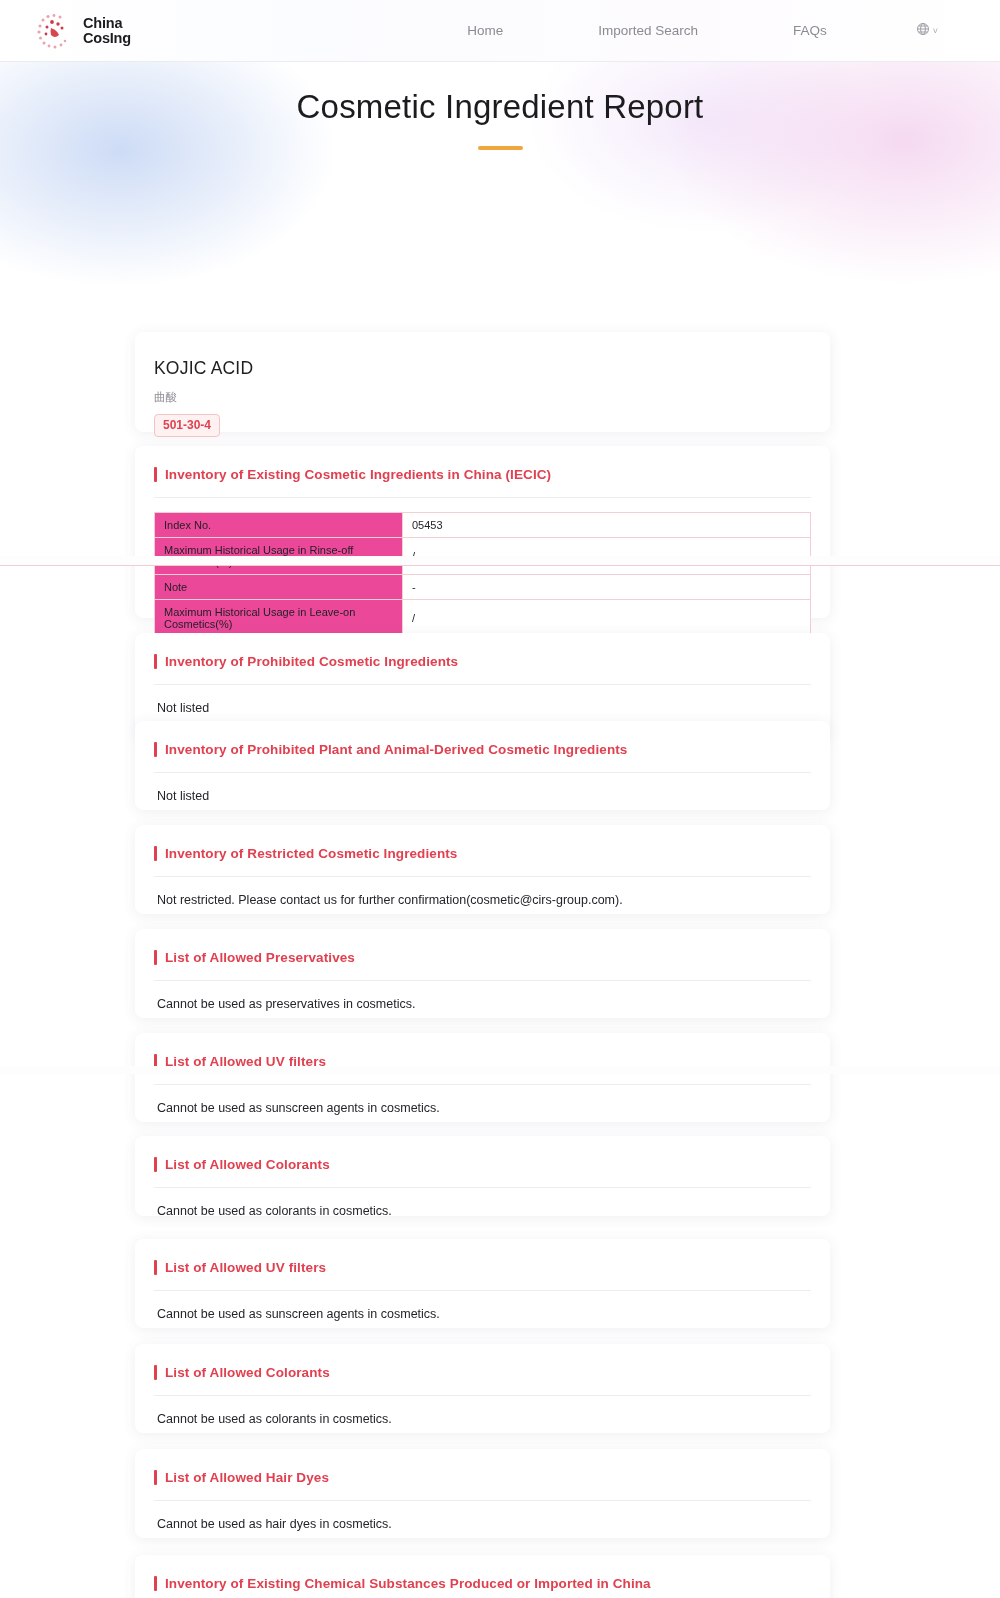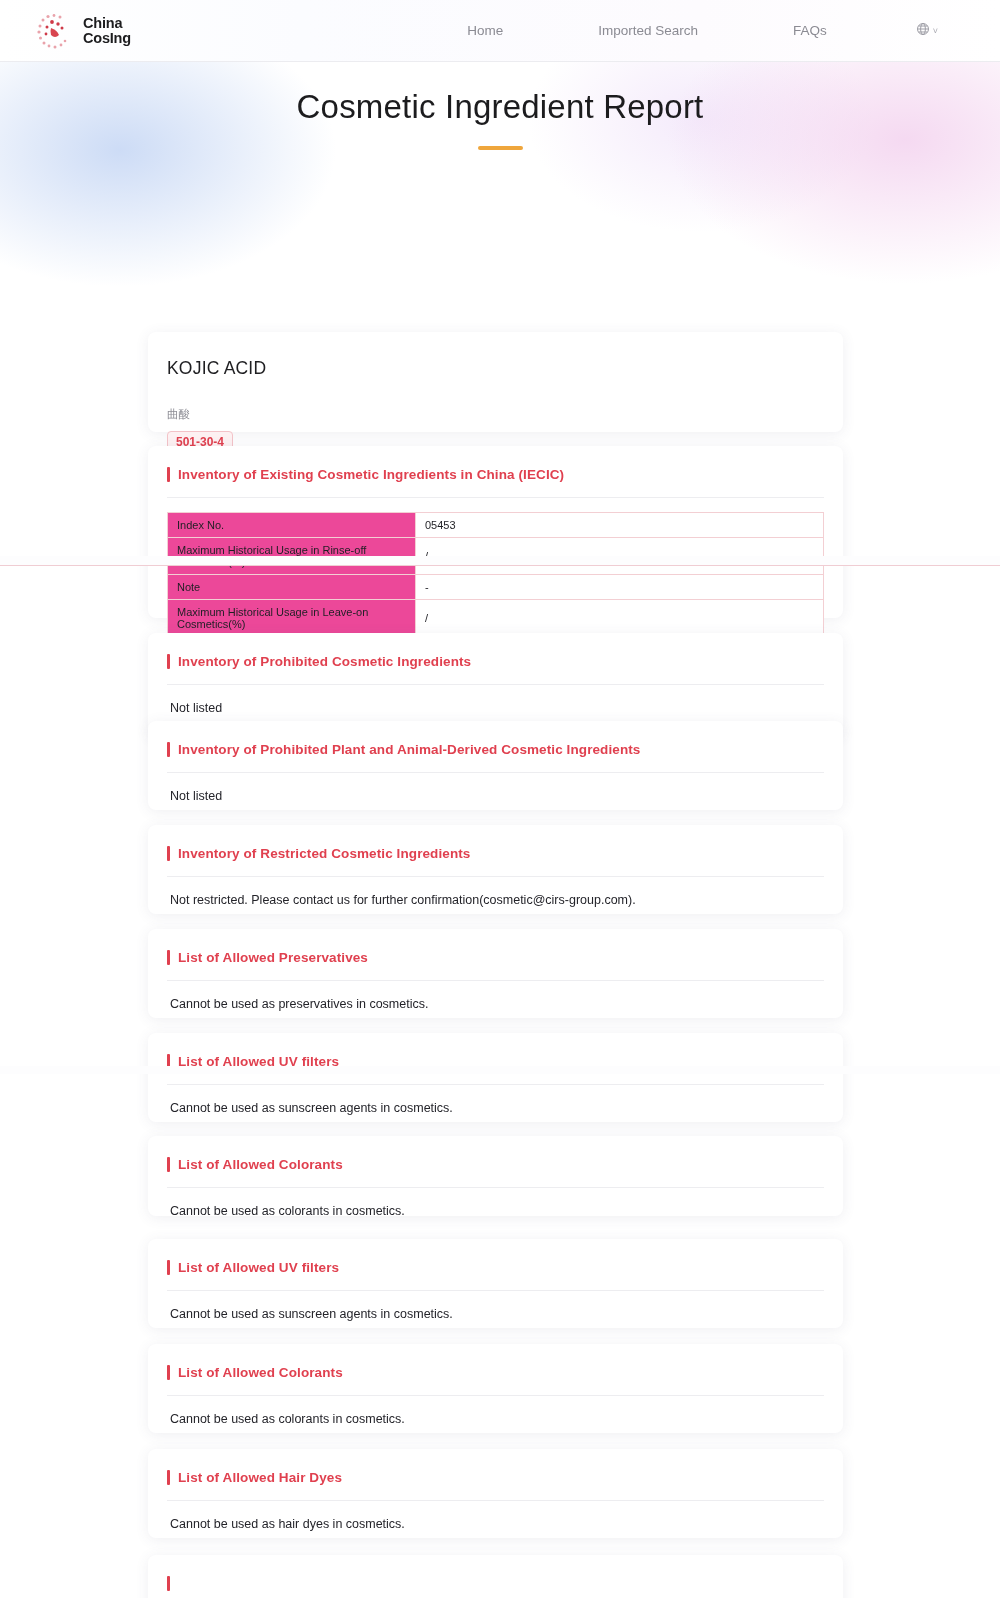--- a/index.html
+++ b/index.html
@@ -40,27 +40,27 @@
   .chev { font-size: 9px; color: #a8a8b0; }
 
   
   .title-wrap { position: relative; z-index: 3; text-align: center; padding-top: 26px; }
   .page-title { font-size: 33px; font-weight: normal; color: #1c1c1e; letter-spacing: 0.2px; }
   .title-rule { width: 45px; height: 4px; border-radius: 2px; background: #efa63c; margin: 20px auto 0; }
 
   
   .content { position: relative; z-index: 3; width: 1000px; }
   .card {
-    position: absolute; left: 148px; width: 695px;
+    position: absolute; left: 135px; width: 695px;
     background: #ffffff; border-radius: 8px;
     box-shadow: 0 2px 14px rgba(80,80,110,0.09);
     padding: 0 19px;
   }
   .ing-name { font-size: 17.5px; color: #1f1f22; padding-top: 26px; letter-spacing: 0.2px; }
-  .ing-cn { font-size: 11.5px; color: #8d8d95; margin-top: 28px; }
+  .ing-cn { font-size: 11.5px; color: #8d8d95; margin-top: 11px; }
   .cas {
     display: inline-block; margin-top: 9px;
     font-size: 12px; font-weight: bold; color: #e0404f;
     background: #fdf1f2; border: 1px solid #f3c3c8;
     border-radius: 4px; padding: 3px 8px 4px;
   }
 
   .sec-head { display: flex; align-items: flex-start; gap: 8px; padding-top: 21px; }
   .sec-bar { width: 3px; height: 15px; background: #e0404f; border-radius: 1px; flex: 0 0 3px; }
   .sec-title { font-size: 13.5px; font-weight: bold; color: #e0404f; letter-spacing: 0.1px; }
@@ -253,20 +253,21 @@
         <span class="sec-bar"></span>
         <span class="sec-title">List of Allowed Hair Dyes</span>
       </div>
       <div class="sec-rule"></div>
       <div class="sec-body">Cannot be used as hair dyes in cosmetics.</div>
     </div>
 
     <div class="card" style="top:1405px;height:89px;">
       <div class="sec-head">
         <span class="sec-bar"></span>
+        <span class="sec-title">Inventory of Existing Chemical Substances Produced or Imported in China</span>
       </div>
 
     </div>
 
   </div>
 
   <div class="seam-mask" style="top:556px;height:9px;"></div>
   <div class="seam" style="top:565px;"></div>
   <div class="seam-mask" style="top:1066px;height:8px;"></div>
 

